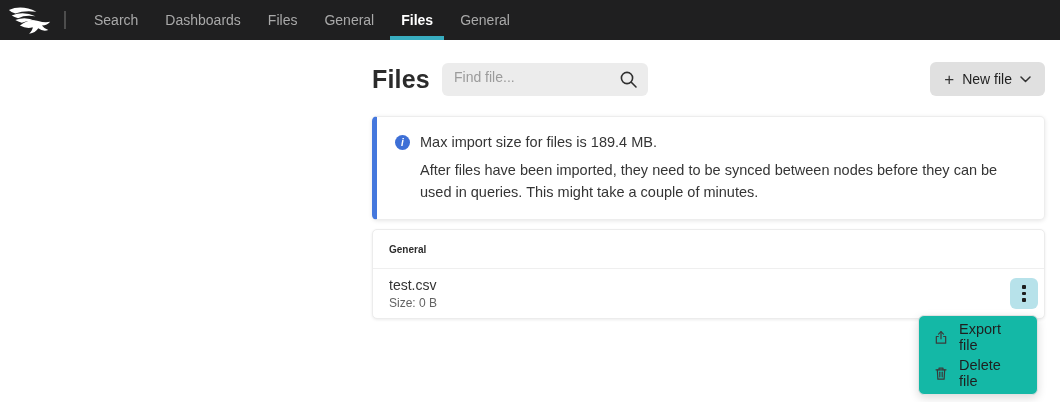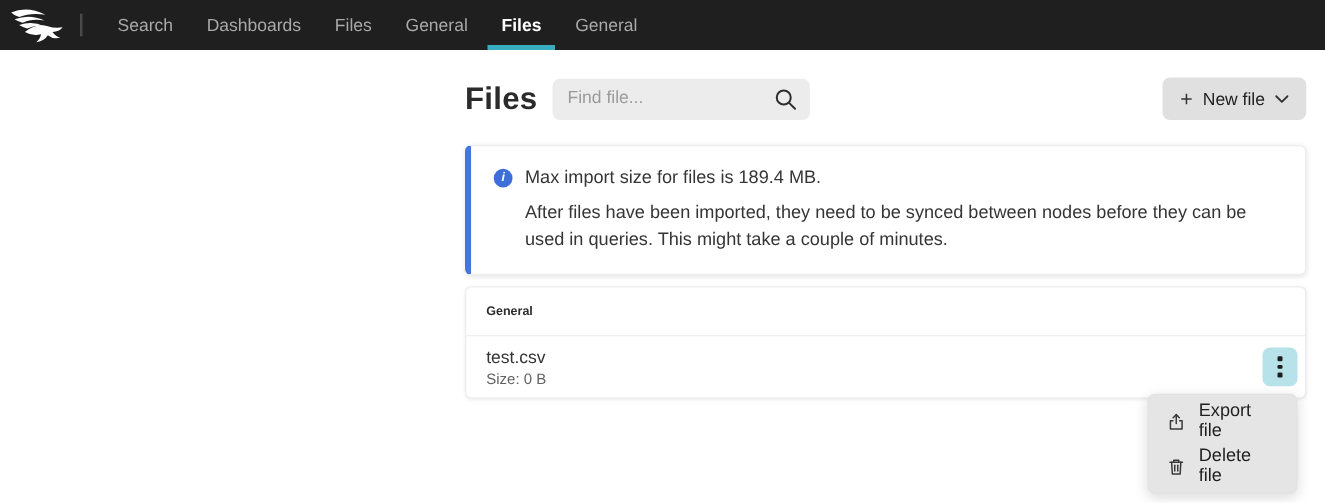--- a/index.html
+++ b/index.html
@@ -96,21 +96,21 @@
   .kebab-btn {
     width: 28px; height: 31px; background: #b7e2ea; border: none; border-radius: 6px;
     display: flex; flex-direction: column; align-items: center; justify-content: center;
     gap: 3px; cursor: pointer;
   }
   .kebab-btn .dot { width: 3.5px; height: 3.5px; background: #1d1d1d; border-radius: 1px; }
 
   
   .context-menu {
     position: absolute; left: 918px; top: 315px; width: 120px;
-    background: #e5e5e5; border: 1px solid #e2e2e2; border-radius: 6px;
+    background: #14b8a6; border: 1px solid #e2e2e2; border-radius: 6px;
     box-shadow: 0 3px 10px rgba(0,0,0,0.14); padding: 3px 0; z-index: 10;
   }
   .menu-item {
     display: flex; align-items: center; gap: 10px; height: 36px; padding: 0 14px;
     font-size: 14.5px; color: #1f1f1f; cursor: pointer;
   }
   .menu-icon { display: flex; align-items: center; }
 </style>
 </head>
 <body>

